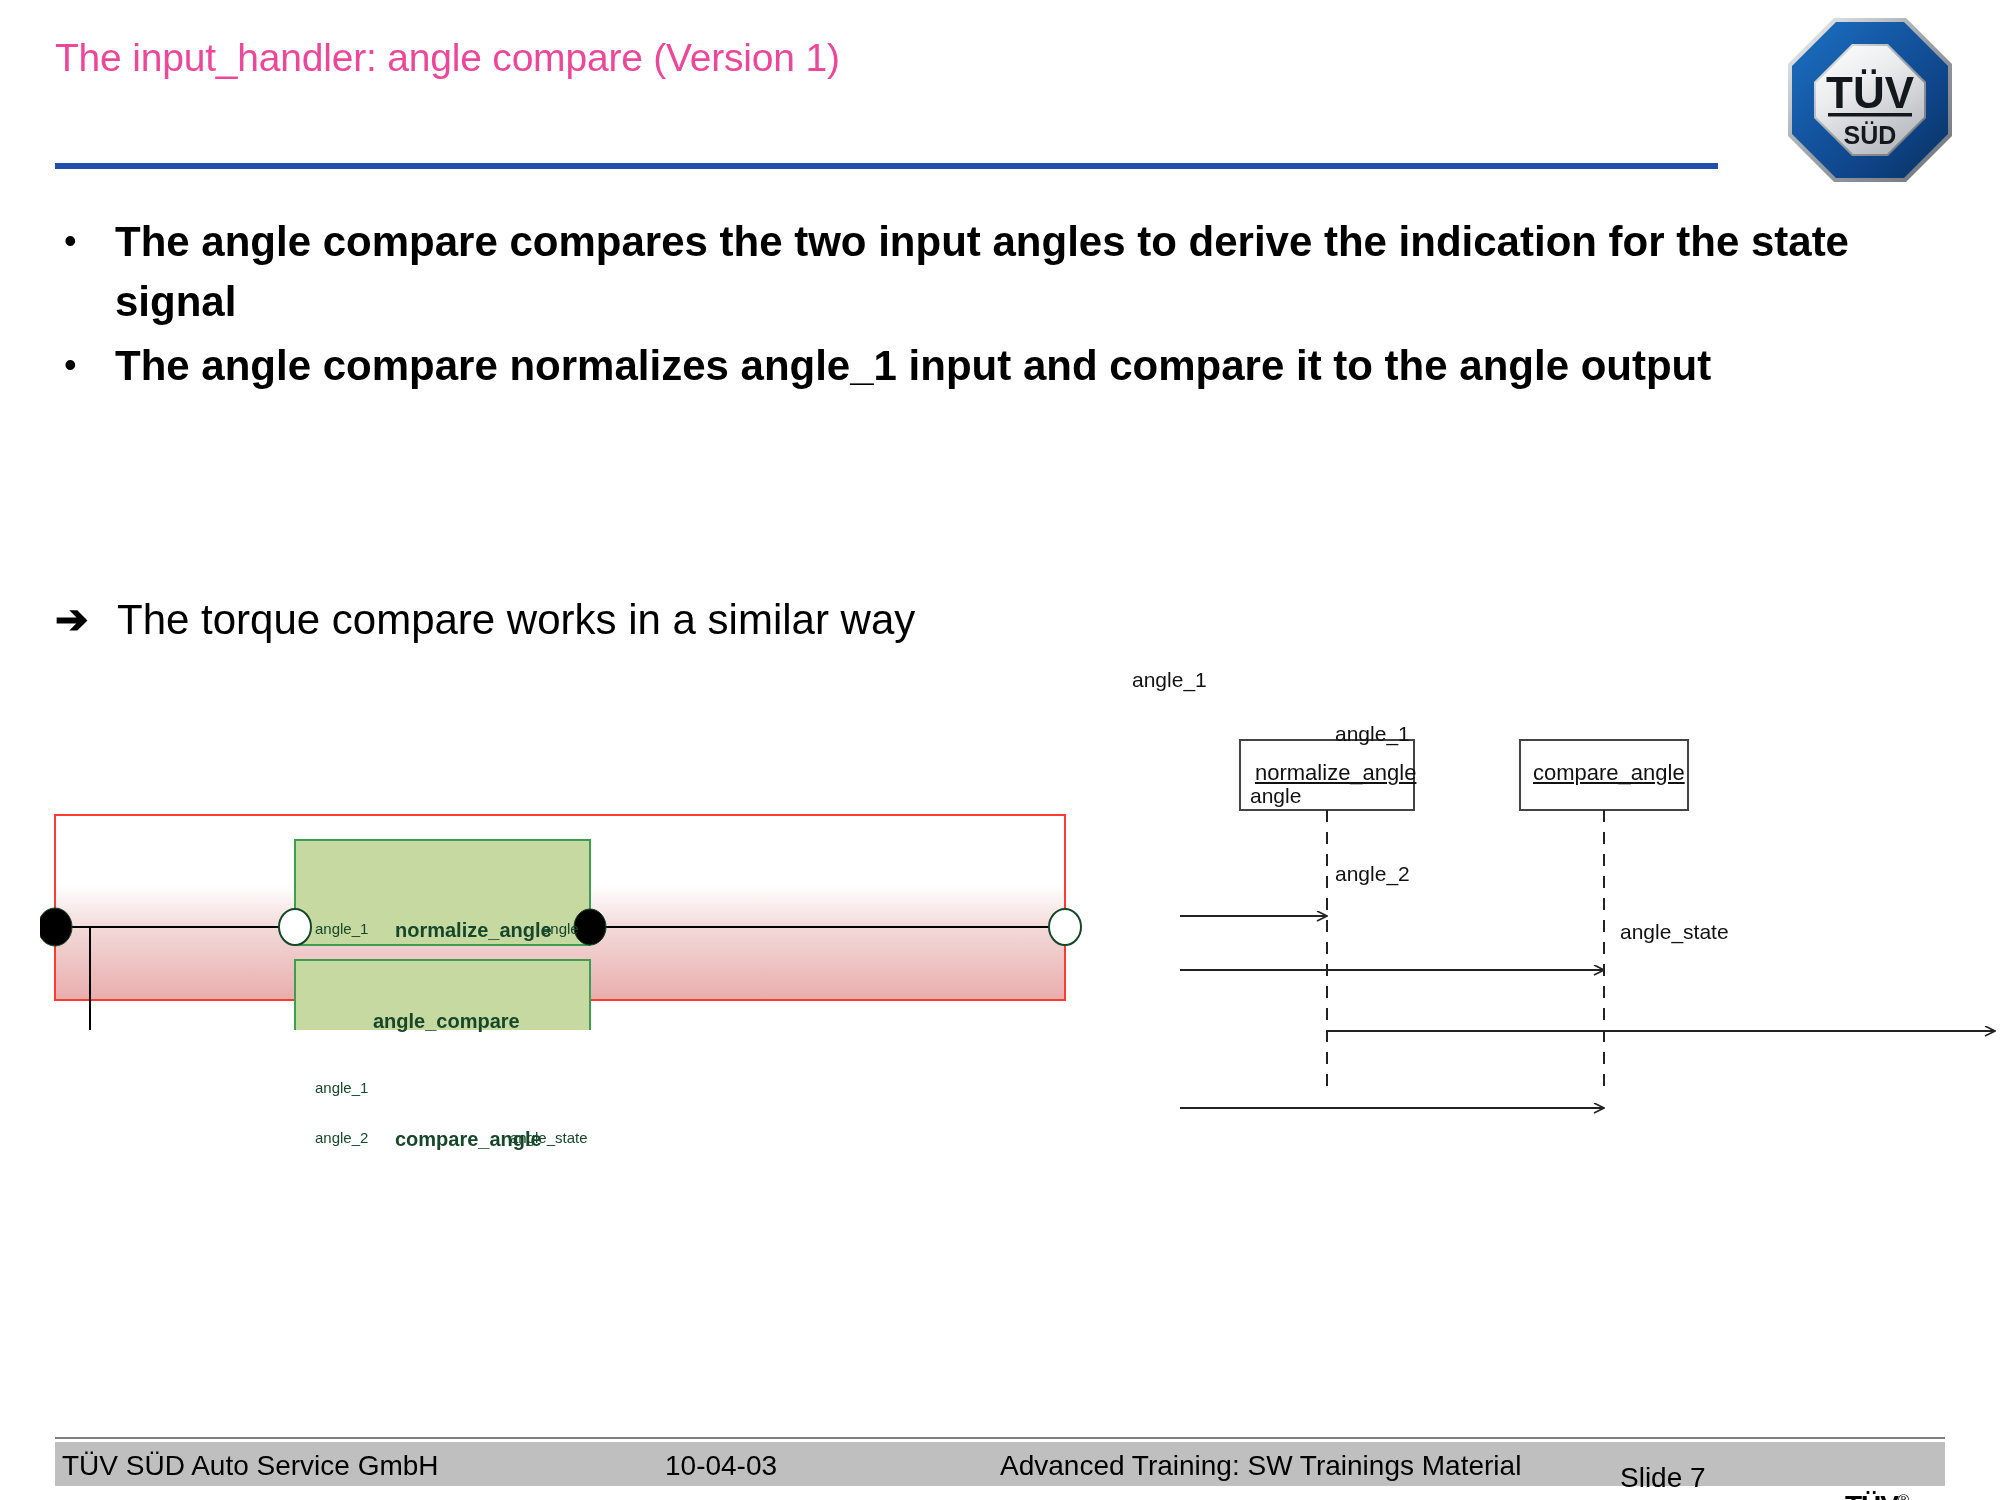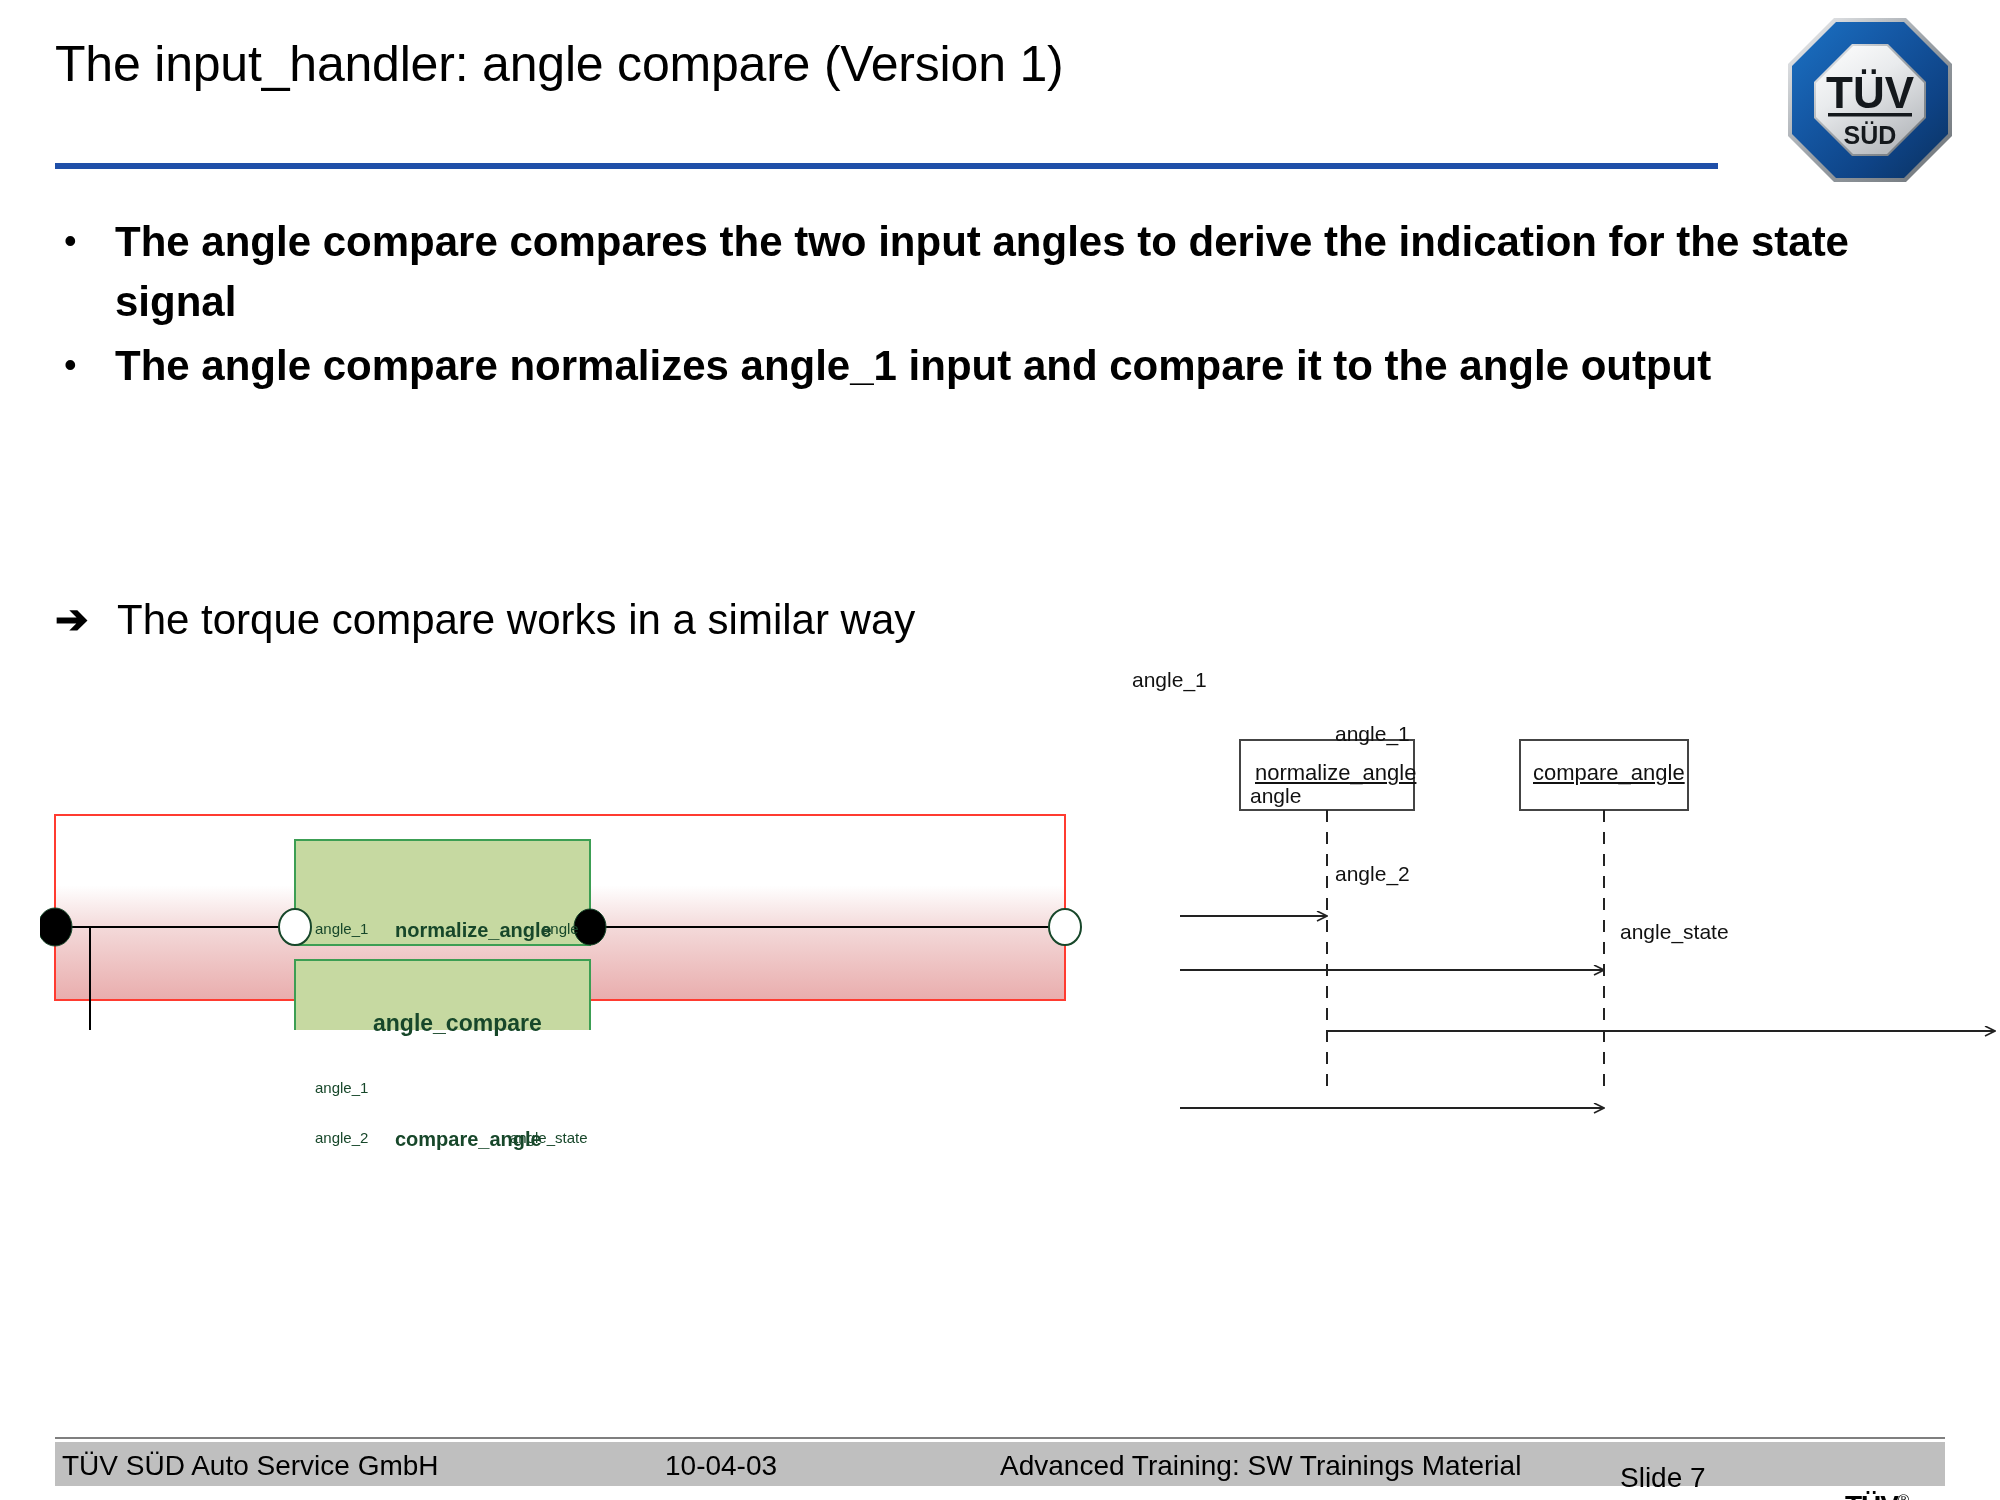--- a/index.html
+++ b/index.html
@@ -15,23 +15,23 @@
     font-family: "Liberation Sans", sans-serif;
     color: #000000;
   }
 
   
   #slide-title {
     position: absolute;
     left: 55px;
     top: 36px;
     width: 1650px;
-    font-size: 50px;
+    font-size: 39px;
     line-height: 1.12;
-    color: #000000;
+    color: #ec4899;
     letter-spacing: -0.2px;
   }
   #title-rule {
     position: absolute;
     left: 55px;
     top: 163px;
     width: 1663px;
     height: 6px;
     background: #1f4fa8;
   }
@@ -105,21 +105,21 @@
   .bd-block-title {
     font-size: 20px;
     font-weight: bold;
     color: #17472a;
   }
   .bd-port-label {
     font-size: 15px;
     color: #17472a;
   }
   .bd-group-title {
-    font-size: 23px;
+    font-size: 20px;
     font-weight: bold;
     color: #17472a;
   }
 
   
   #sequence-diagram {
     position: absolute;
     left: 1180px;
     top: 720px;
     width: 820px;

